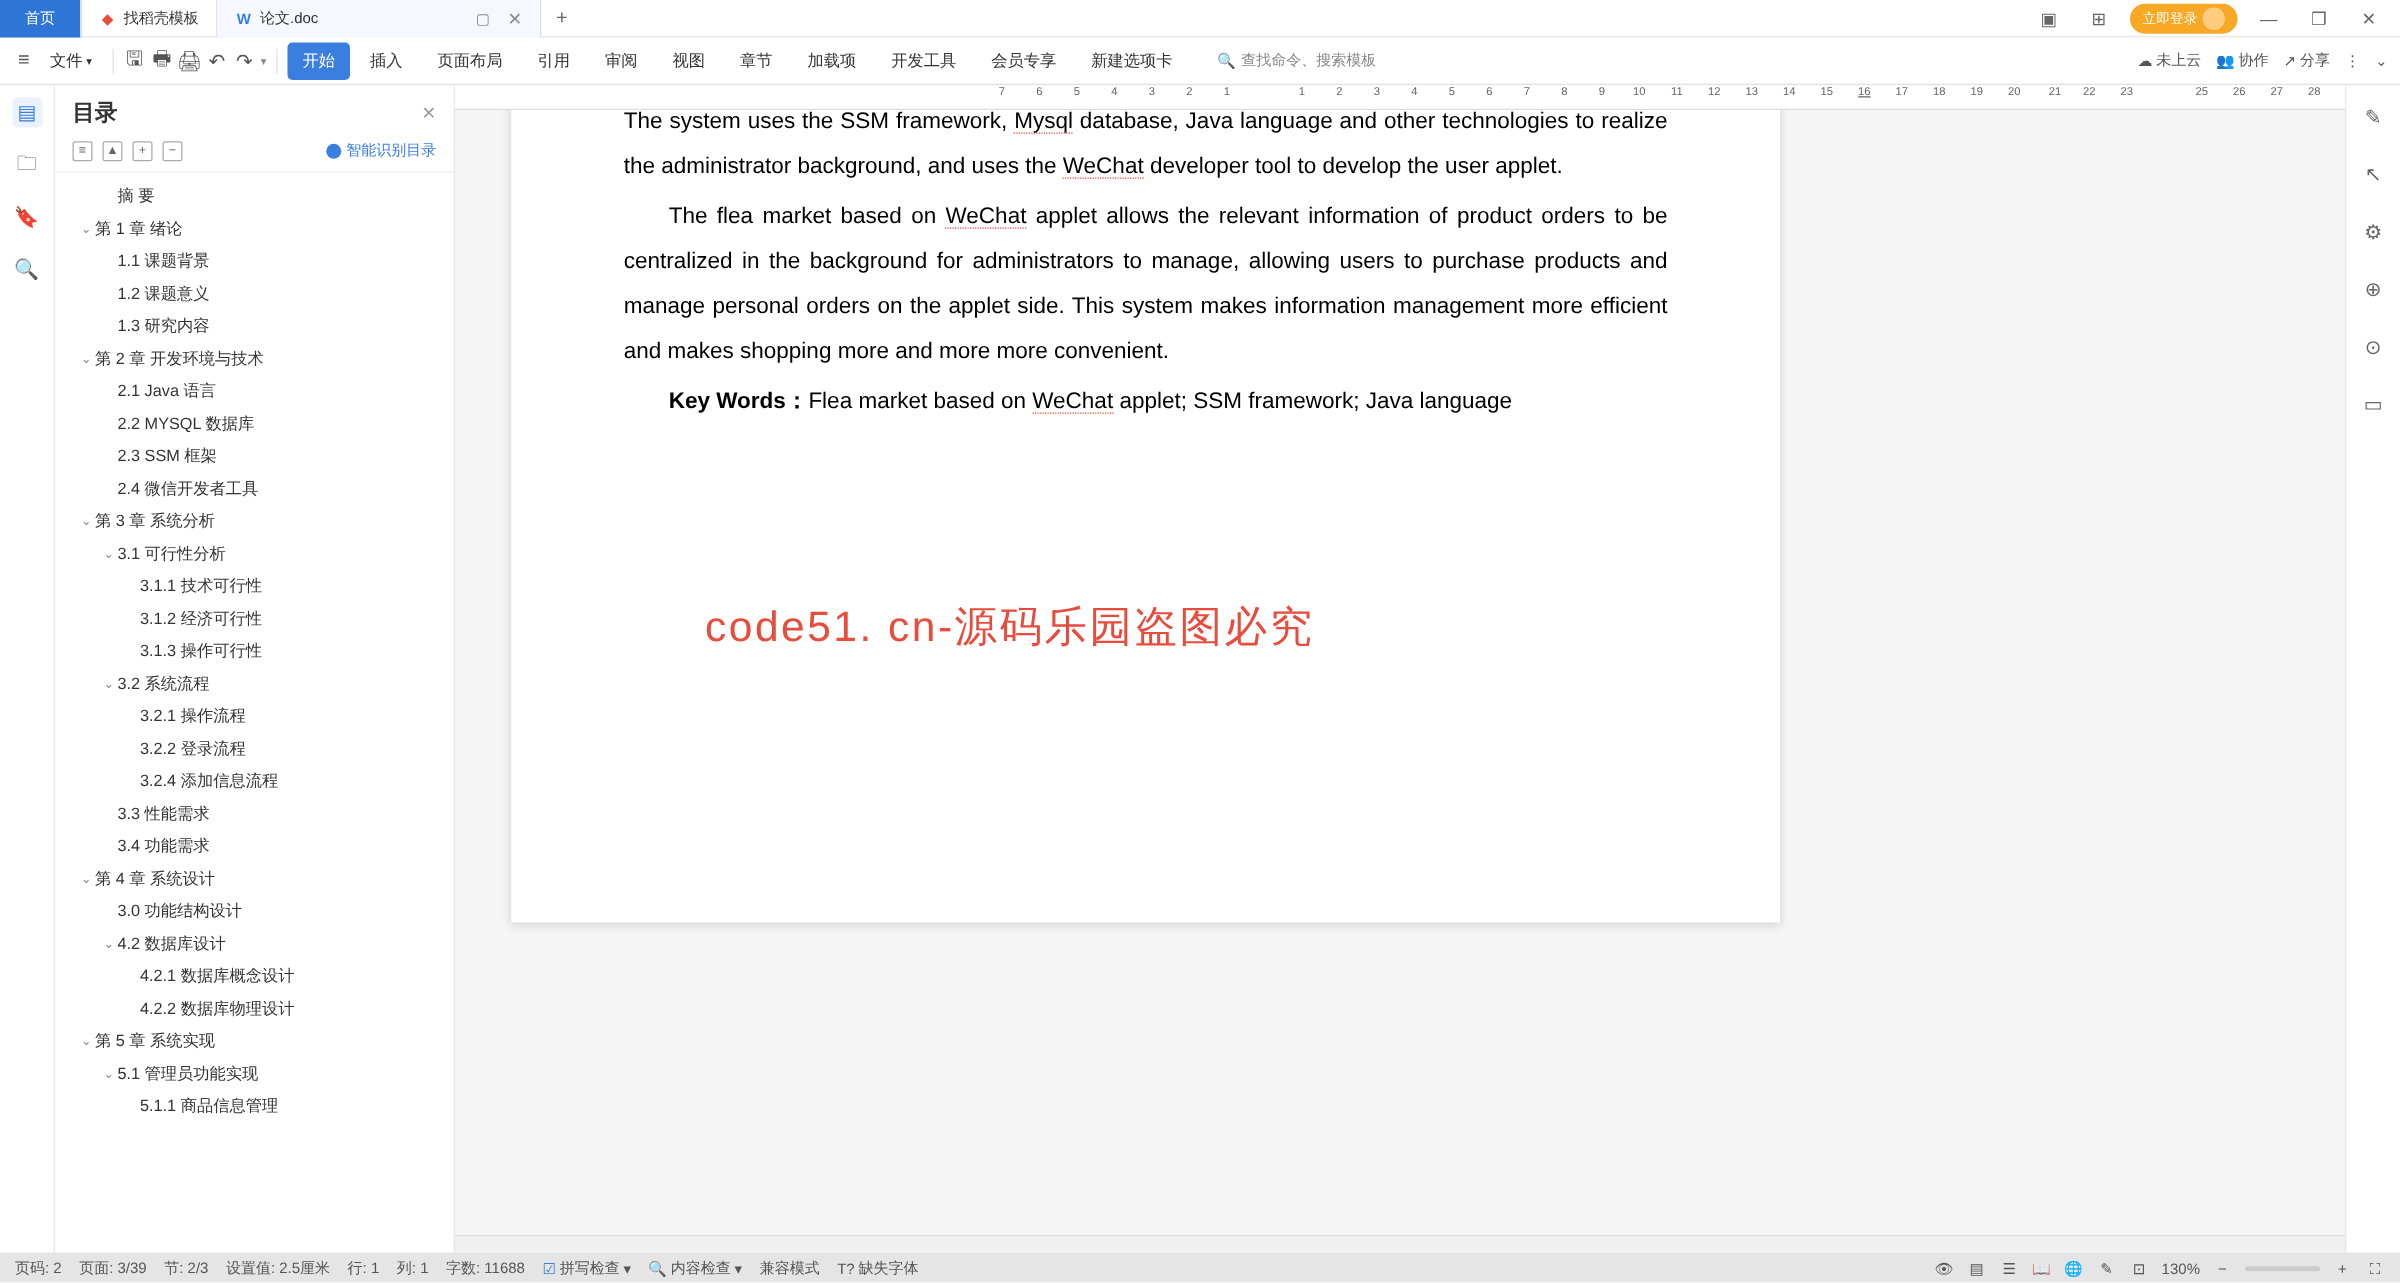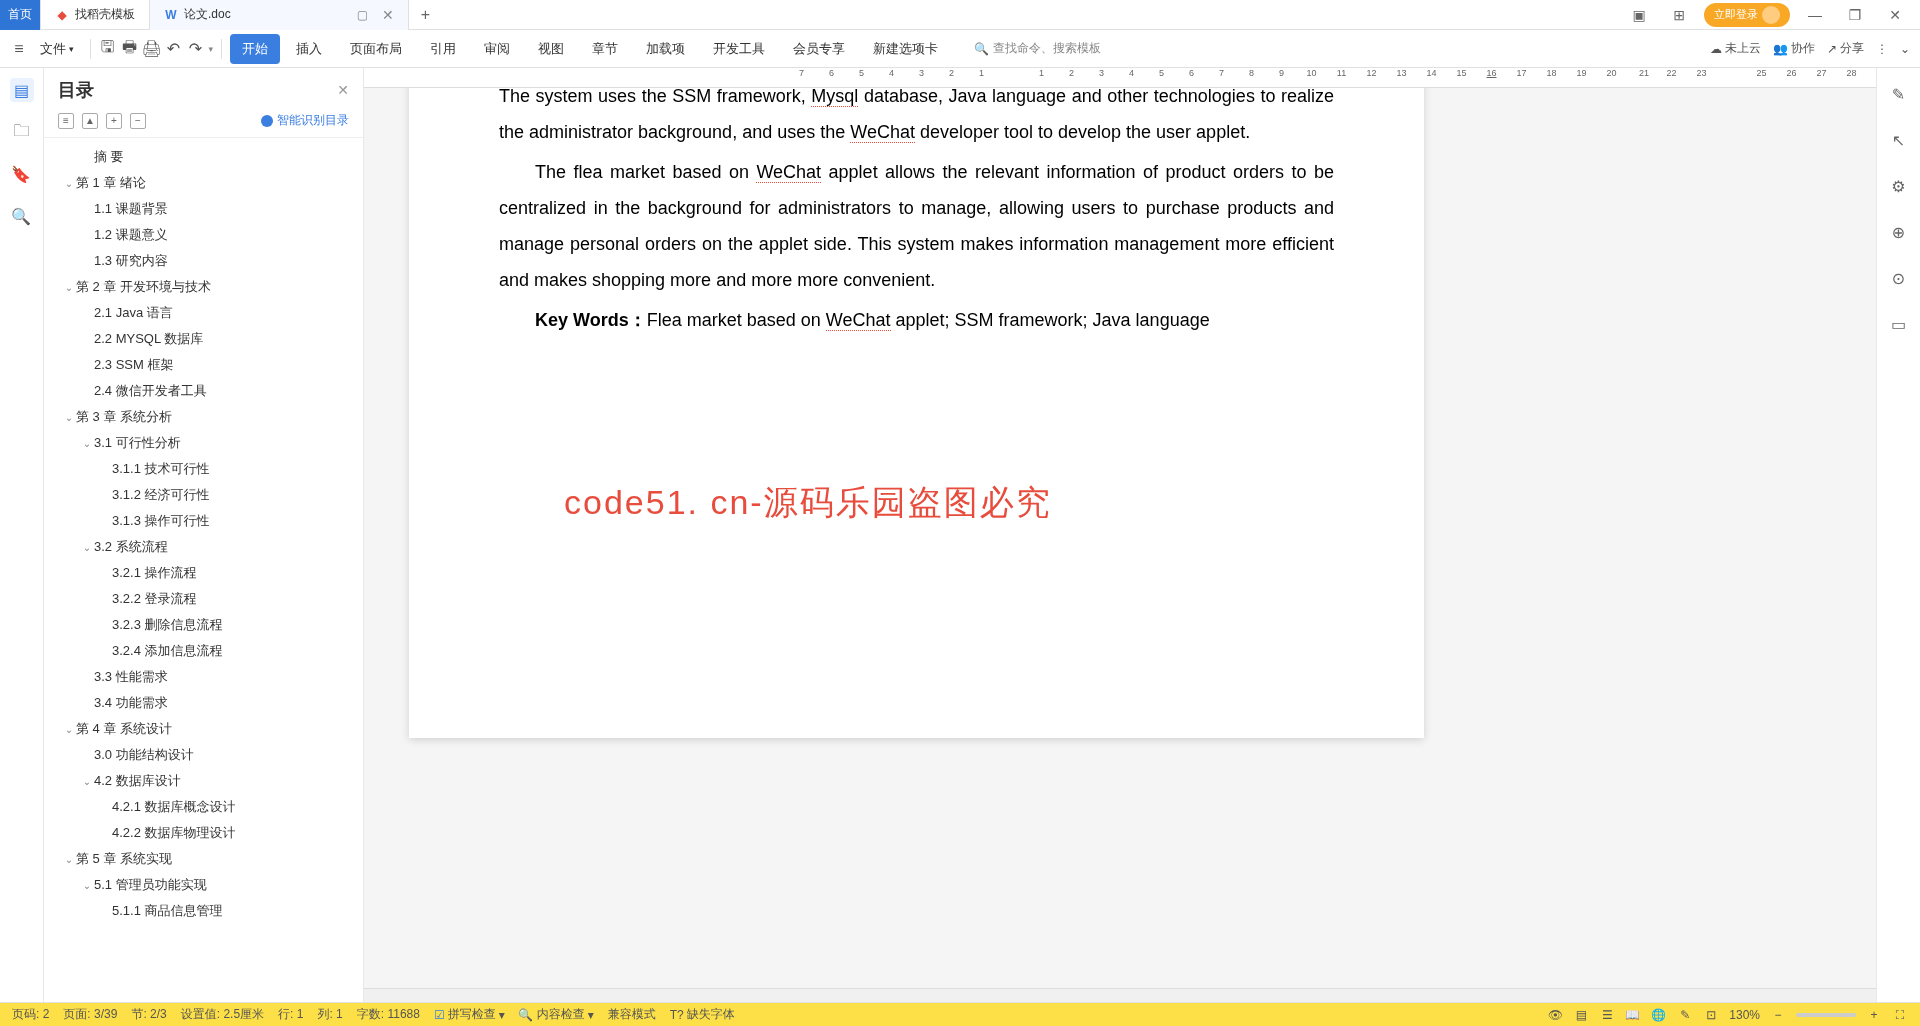--- a/index.html
+++ b/index.html
@@ -1,21 +1,21 @@
 <!DOCTYPE html>
 <html><head>
 <meta charset="utf-8">
 <style>
 * { margin: 0; padding: 0; box-sizing: border-box; font-family: "Microsoft YaHei", "PingFang SC", sans-serif; }
 body { background: #fff; overflow: hidden; width: 1920px; height: 1026px; position: relative; }
 
 
 .titlebar { height: 30px; background: #fff; display: flex; align-items: center; border-bottom: 1px solid #e0e0e0; }
 .tab { height: 30px; padding: 0 14px; display: flex; align-items: center; font-size: 12px; color: #333; border-right: 1px solid #e0e0e0; cursor: pointer; gap: 6px; }
-.tab.home { background: #2e75d6; color: #fff; padding: 0 8px; }
+.tab.home { background: #2e75d6; color: #fff; padding: 0 20px; }
 .tab.active { background: #f5f9ff; }
 .tab-icon { width: 14px; height: 14px; display: inline-flex; align-items: center; justify-content: center; }
 .tab-icon.doc { color: #3a7ee0; font-weight: bold; }
 .tab-icon.red { color: #e74c3c; }
 .tab-close { color: #888; font-size: 14px; margin-left: 8px; }
 .tab-box { color: #888; font-size: 12px; margin-left: 8px; }
 .tab-add { padding: 0 12px; color: #666; font-size: 16px; cursor: pointer; }
 .titlebar-right { margin-left: auto; display: flex; align-items: center; gap: 10px; padding-right: 10px; }
 .win-btn { width: 30px; height: 30px; display: flex; align-items: center; justify-content: center; color: #666; font-size: 14px; cursor: pointer; }
 .login-btn { background: #f9a825; color: #fff; padding: 3px 10px; border-radius: 12px; font-size: 11px; display: flex; align-items: center; gap: 4px; cursor: pointer; }
@@ -63,21 +63,21 @@
 .doc-p { text-align: justify; margin-bottom: 4px; }
 .doc-p.indent { text-indent: 2em; }
 .watermark { position: absolute; left: 155px; top: 390px; font-size: 34px; color: #e74c3c; font-family: "Microsoft YaHei", sans-serif; letter-spacing: 2px; pointer-events: none; }
 .underline-red { border-bottom: 1px dotted #e74c3c; }
 .hscroll { height: 14px; background: #f0f0f0; border-top: 1px solid #ddd; }
 
 
 .right-rail { width: 44px; background: #fff; border-left: 1px solid #e8e8e8; display: flex; flex-direction: column; align-items: center; padding-top: 14px; gap: 22px; }
 
 
-.statusbar { height: 24px; background: #fde047; border-top: 1px solid #e0e0e0; display: flex; align-items: center; padding: 0 12px; font-size: 12px; color: #555; gap: 14px; text-align: right; }
+.statusbar { height: 24px; background: #e5e5e5; border-top: 1px solid #e0e0e0; display: flex; align-items: center; padding: 0 12px; font-size: 12px; color: #555; gap: 14px; text-align: right; }
 .sb-item { display: flex; align-items: center; gap: 3px; }
 .sb-right { margin-left: auto; display: flex; align-items: center; gap: 10px; }
 .sb-icon { width: 16px; height: 16px; display: flex; align-items: center; justify-content: center; cursor: pointer; }
 .chk { color: #3a7ee0; }
 </style>
 </head>
 <body>
 
 <div class="titlebar">
   <div class="tab home">
@@ -244,24 +244,20 @@
           <span class="ol-chevron">⌄</span>
           <span>3.2  系统流程</span>
         </div>
         <div class="ol-item" style="padding-left: 54px;">
           <span class="ol-chevron"></span>
           <span>3.2.1  操作流程</span>
         </div>
         <div class="ol-item" style="padding-left: 54px;">
           <span class="ol-chevron"></span>
           <span>3.2.2  登录流程</span>
-        </div>
-        <div class="ol-item" style="padding-left: 54px;">
-          <span class="ol-chevron"></span>
-          <span>3.2.3  删除信息流程</span>
         </div>
         <div class="ol-item" style="padding-left: 54px;">
           <span class="ol-chevron"></span>
           <span>3.2.4  添加信息流程</span>
         </div>
         <div class="ol-item" style="padding-left: 36px;">
           <span class="ol-chevron"></span>
           <span>3.3  性能需求</span>
         </div>
         <div class="ol-item" style="padding-left: 36px;">

